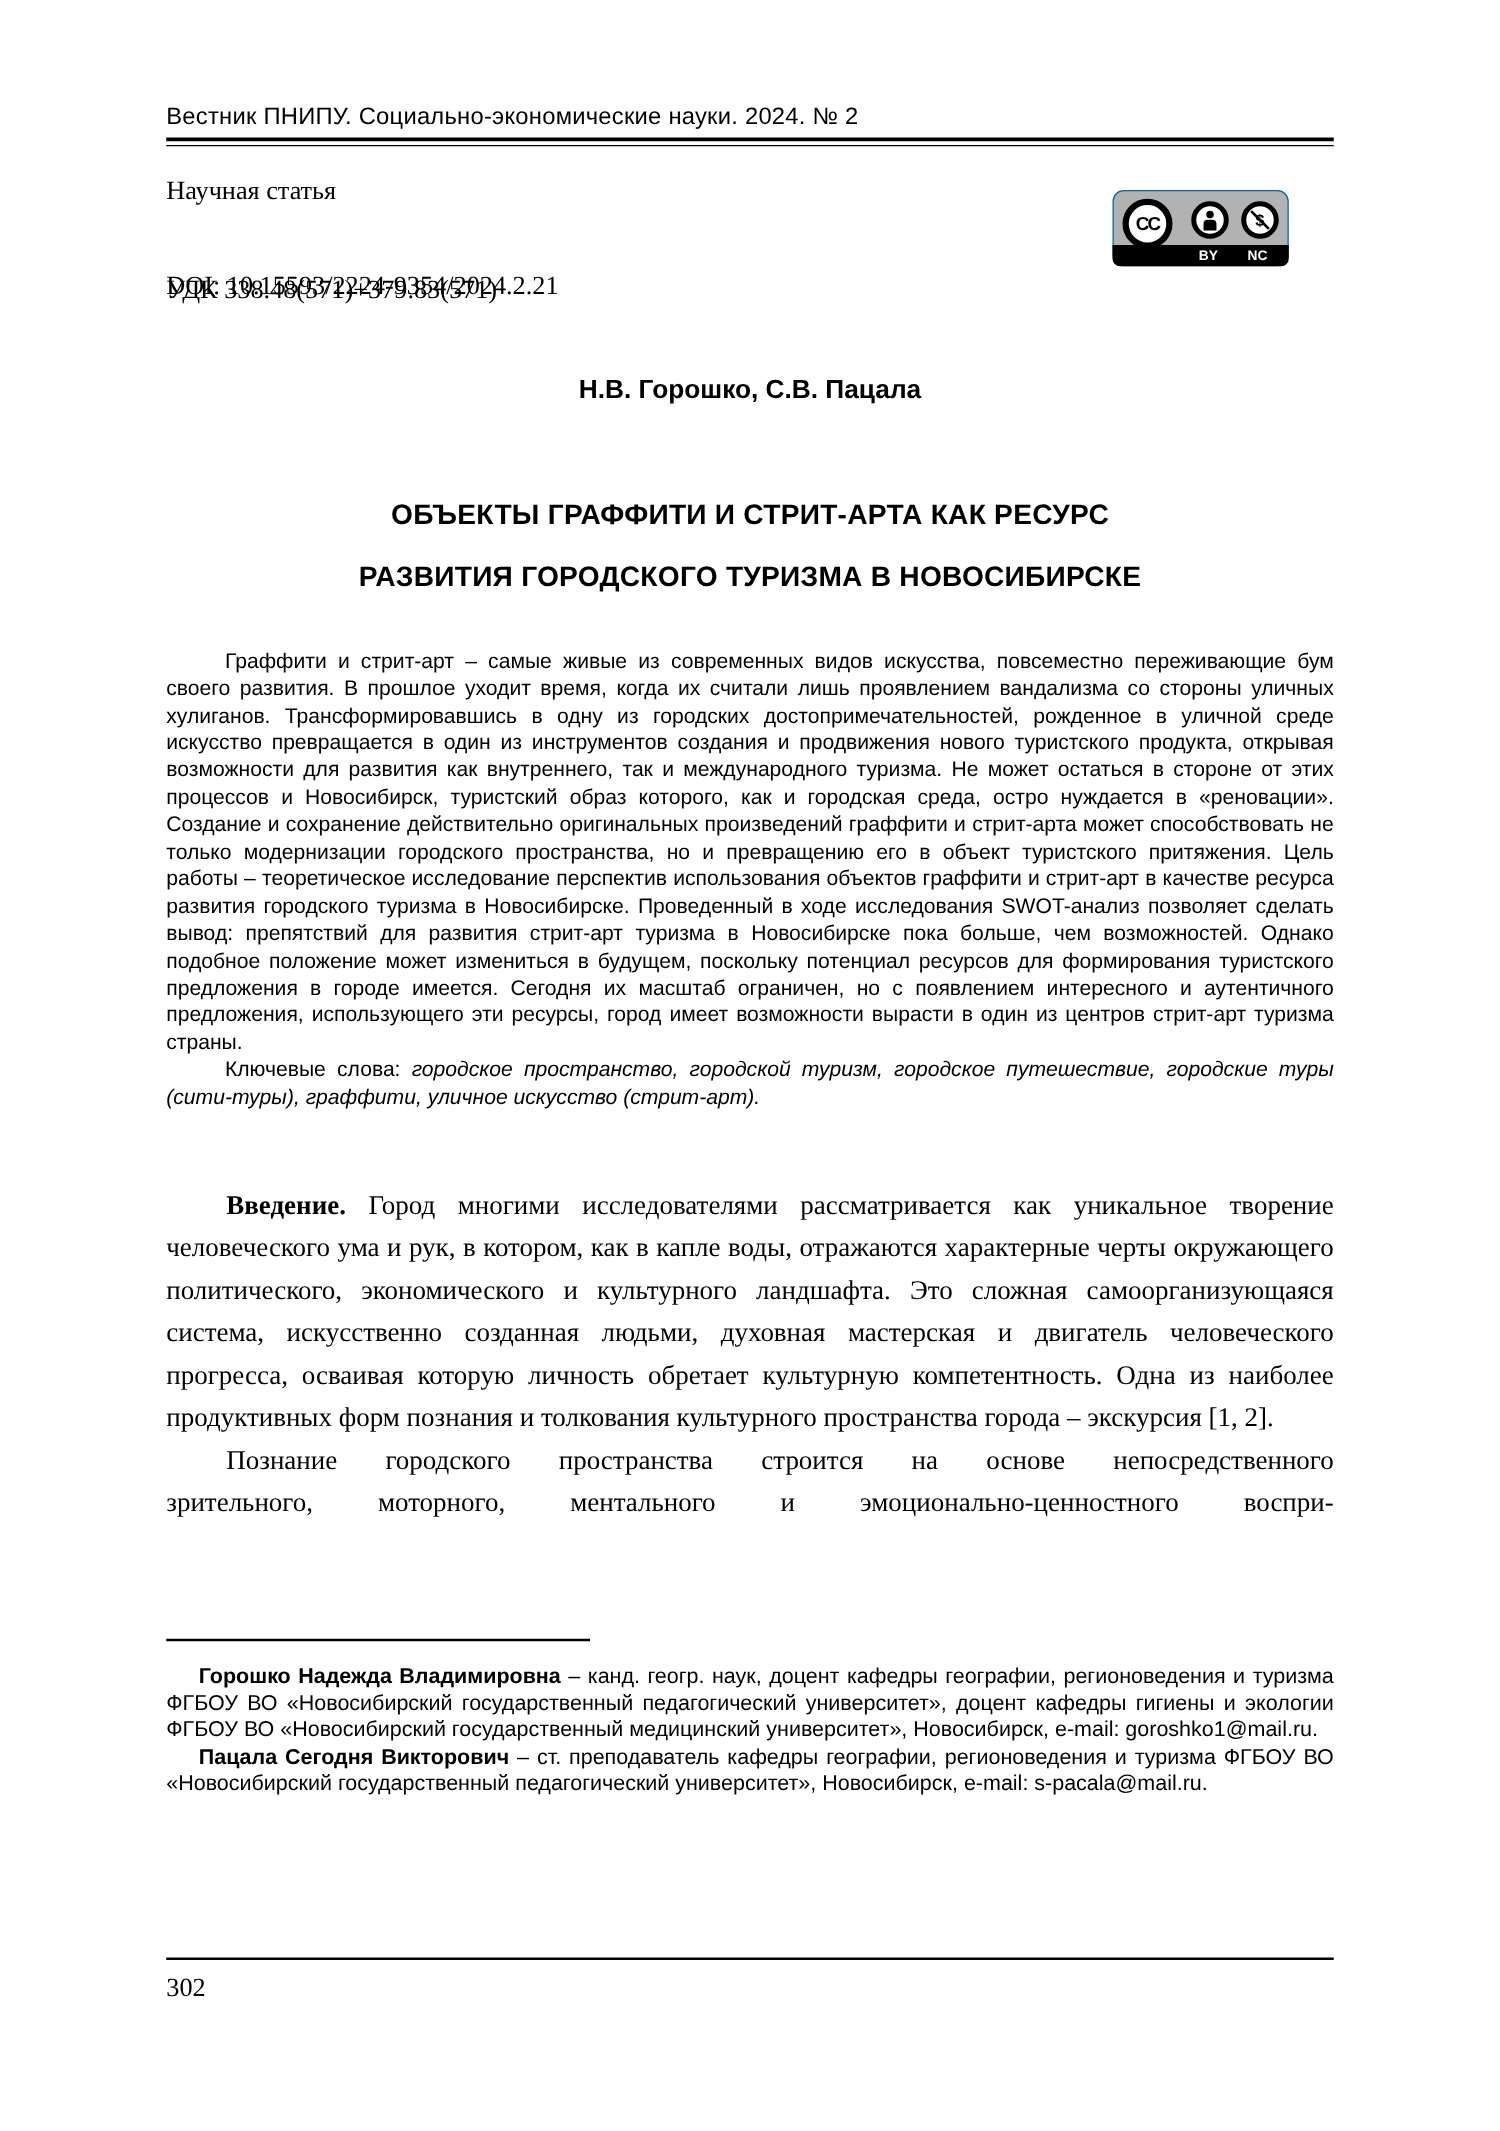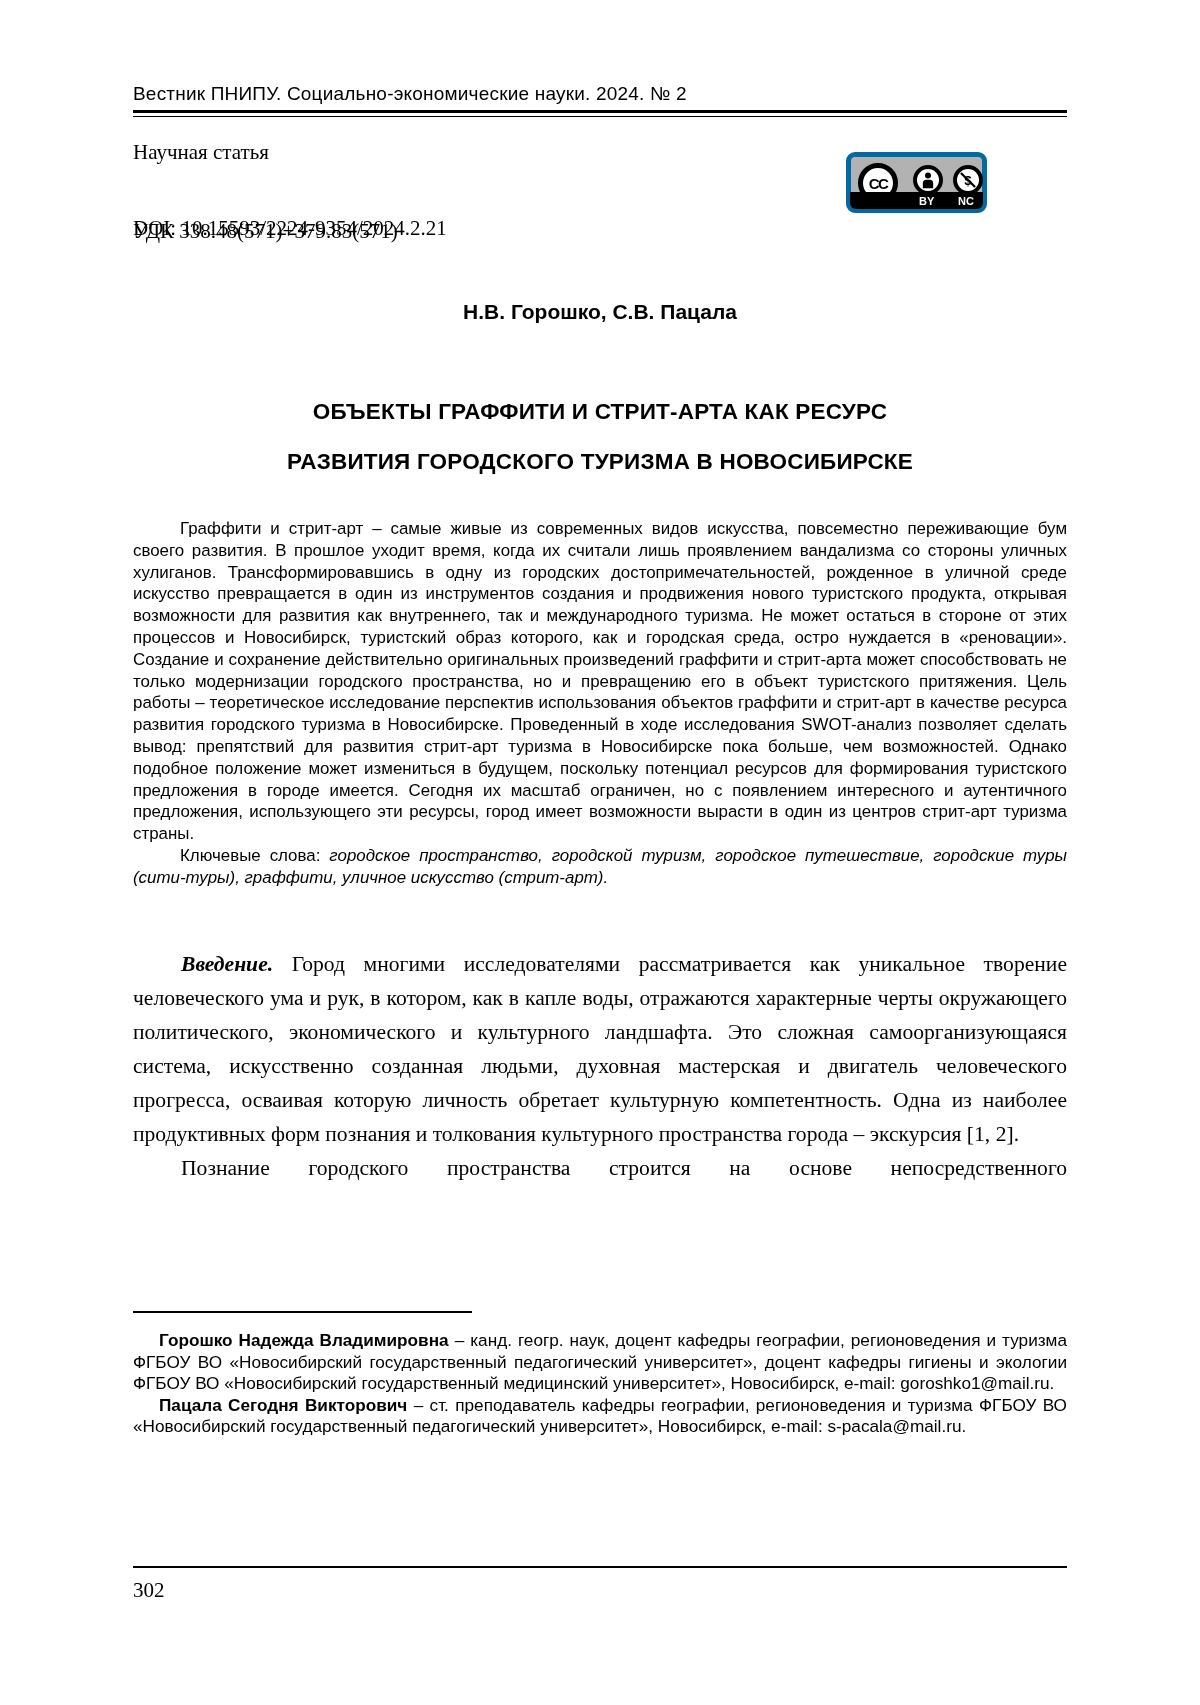--- a/index.html
+++ b/index.html
@@ -22,22 +22,22 @@
     position: absolute; left: 133px; top: 110px; width: 934px; height: 3px;
     border-top: 3px solid #000; border-bottom: 1px solid #000;
   }
 
   .article-type { position: absolute; left: 133px; top: 140px; font-size: 21px; }
   .doi-line     { position: absolute; left: 133px; top: 196px; font-size: 21px; margin-top: 20px; }
   .udc-line     { position: absolute; left: 133px; top: 219px; font-size: 21px; }
 
   
   .cc-badge {
-    position: absolute; left: 846px; top: 152px; width: 141px; height: 61px;
-    background: #b2b2b2; border: 5px solid #0369a1; border-radius: 9px;
+    position: absolute; left: 890px; top: 152px; width: 141px; height: 61px;
+    background: #b2b2b2; border: 1px solid #0369a1; border-radius: 9px;
     box-sizing: border-box;
   }
   .cc-band {
     position: absolute; left: -1px; right: -1px; bottom: -1px; height: 17px;
     background: #000; border-radius: 0 0 6px 6px;
   }
   .cc-band span {
     position: absolute; bottom: 2px; color: #fff; font-weight: bold;
     font-size: 11px; font-family: "Liberation Sans", sans-serif;
   }
@@ -74,21 +74,21 @@
     font-size: 16.9px; line-height: 21.8px; text-align: justify;
   }
   .abstract-block p { margin: 0; text-indent: 47px; }
   .keywords-italic { font-style: italic; }
 
   .body-block {
     position: absolute; left: 133px; top: 947px; width: 934px;
     font-size: 21.6px; line-height: 34px; text-align: justify;
   }
   .body-block p { margin: 0; text-indent: 48px; }
-  .intro-lead { font-weight: bold; font-style: italic; }
+  .intro-lead { font-weight: bold; }
   .force-justify { text-align: justify; -moz-text-align-last: justify; text-align-last: justify; }
   .force-justify.cont { text-indent: 0; }
 
   .footnote-rule {
     position: absolute; left: 133px; top: 1311px; width: 339px; height: 0;
     border-top: 2px solid #000;
   }
   .footnote-block {
     position: absolute; left: 133px; top: 1330px; width: 934px;
     font-size: 17.2px; line-height: 21.6px; text-align: justify;
@@ -143,20 +143,21 @@
   <div class="title-line title-2 sans">РАЗВИТИЯ ГОРОДСКОГО ТУРИЗМА В НОВОСИБИРСКЕ</div>
 
   <div class="abstract-block sans">
     <p><span>Граффити и стрит-арт – самые живые из современных видов искусства, повсеместно переживающие бум своего развития. В прошлое уходит время, когда их считали лишь проявлением вандализма со стороны уличных хулиганов. Трансформировавшись в одну из городских достопримечательностей, рожденное в уличной среде искусство превращается в один из инструментов создания и продвижения нового туристского продукта, открывая возможности для развития как внутреннего, так и международного туризма. Не может остаться в стороне от этих процессов и Новосибирск, туристский образ которого, как и городская среда, остро нуждается в «реновации». Создание и сохранение действительно оригинальных произведений граффити и стрит-арта может способствовать не только модернизации городского пространства, но и превращению его в объект туристского притяжения. Цель работы – теоретическое исследование перспектив использования объектов граффити и стрит-арт в качестве ресурса развития городского туризма в Новосибирске. Проведенный в ходе исследования SWOT-анализ позволяет сделать вывод: препятствий для развития стрит-арт туризма в Новосибирске пока больше, чем возможностей. Однако подобное положение может измениться в будущем, поскольку потенциал ресурсов для формирования туристского предложения в городе имеется. Сегодня их масштаб ограничен, но с появлением интересного и аутентичного предложения, использующего эти ресурсы, город имеет возможности вырасти в один из центров стрит-арт туризма страны.</span></p>
     <p><span>Ключевые слова: </span><span class="keywords-italic">городское пространство, городской туризм, городское путешествие, городские туры (сити-туры), граффити, уличное искусство (стрит-арт).</span></p>
   </div>
 
   <div class="body-block serif">
     <p><span class="intro-lead">Введение. </span><span>Город многими исследователями рассматривается как уникальное творение человеческого ума и рук, в котором, как в капле воды, отражаются характерные черты окружающего политического, экономического и культурного ландшафта. Это сложная самоорганизующаяся система, искусственно созданная людьми, духовная мастерская и двигатель человеческого прогресса, осваивая которую личность обретает культурную компетентность. Одна из наиболее продуктивных форм познания и толкования культурного пространства города – экскурсия [1, 2].</span></p>
     <p class="force-justify">Познание городского пространства строится на основе непосредственного</p>
+    <p class="force-justify cont">зрительного, моторного, ментального и эмоционально-ценностного воспри-</p>
   </div>
 
   <div class="footnote-rule"></div>
 
   <div class="footnote-block sans">
     <p><span class="bio-name">Горошко Надежда Владимировна</span><span> – канд. геогр. наук, доцент кафедры географии, регионоведения и туризма ФГБОУ ВО «Новосибирский государственный педагогический университет», доцент кафедры гигиены и экологии ФГБОУ ВО «Новосибирский государственный медицинский университет», Новосибирск, e-mail: goroshko1@mail.ru.</span></p>
     <p><span class="bio-name">Пацала Сегодня Викторович</span><span> – ст. преподаватель кафедры географии, регионоведения и туризма ФГБОУ ВО «Новосибирский государственный педагогический университет», Новосибирск, e-mail: s-pacala@mail.ru.</span></p>
   </div>
 
   <div class="footer-rule"></div>

